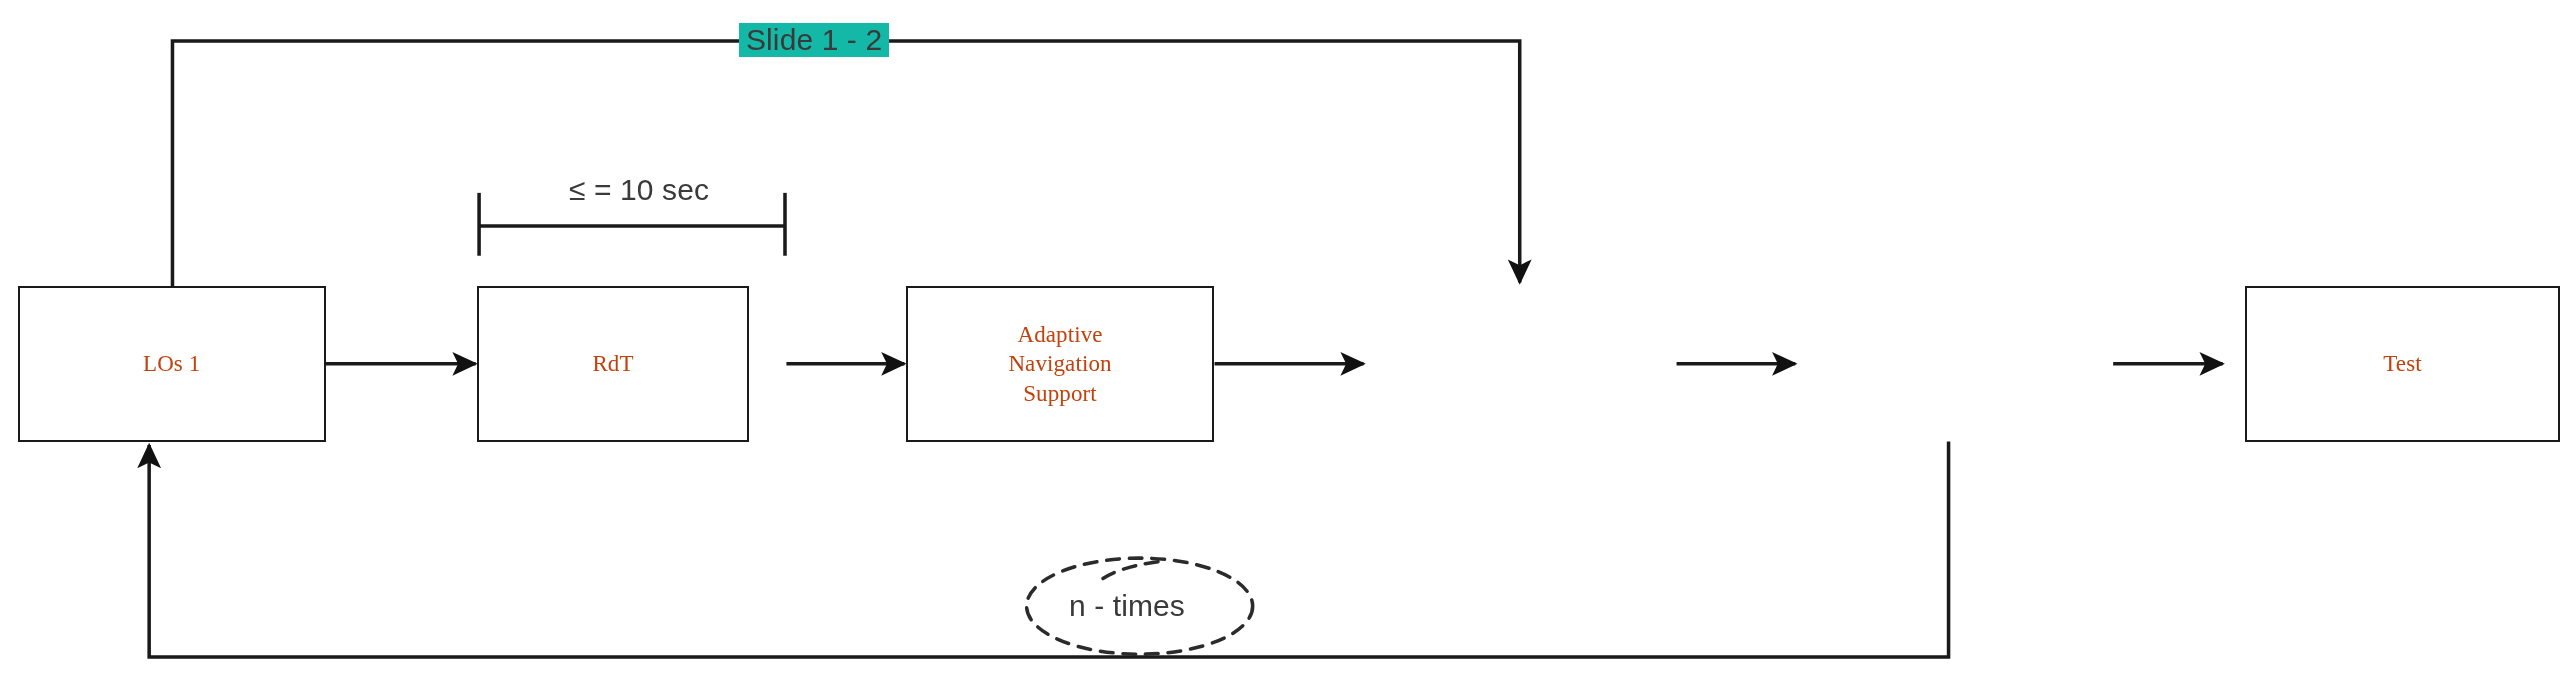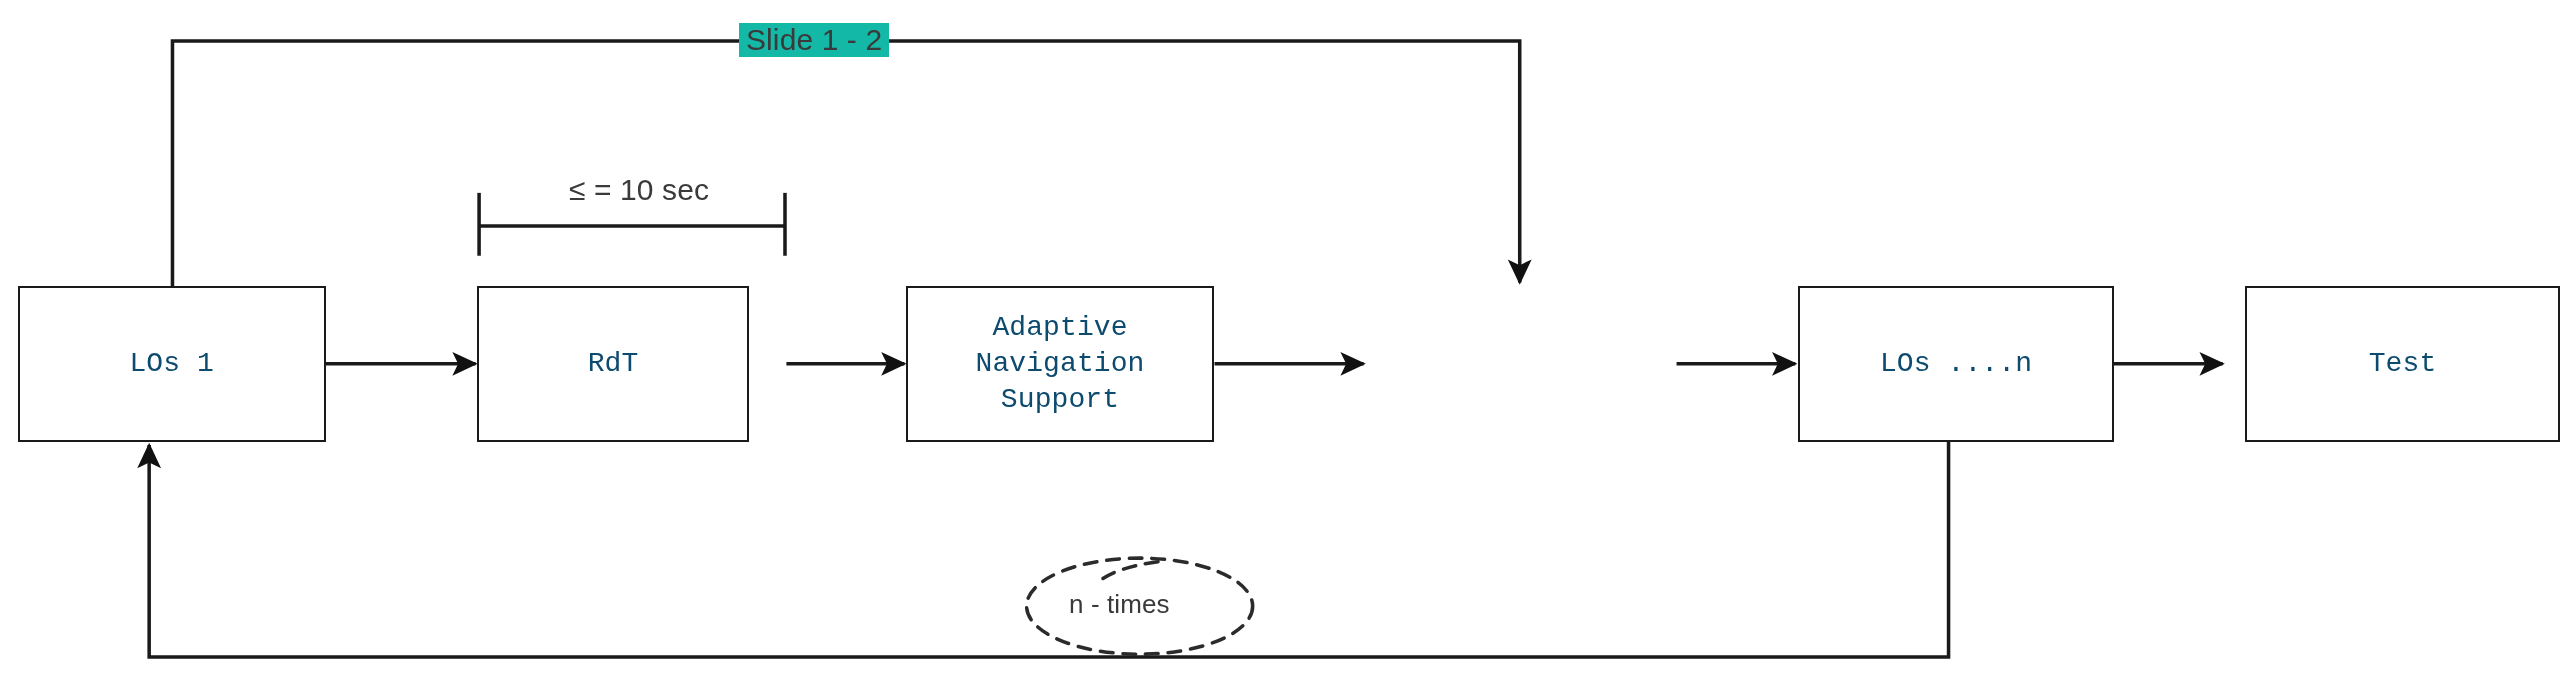--- a/index.html
+++ b/index.html
@@ -29,24 +29,24 @@
     position: absolute;
     box-sizing: border-box;
     border: 2.1px solid #1a1a1a;
     background: #ffffff;
     display: flex;
     align-items: center;
     justify-content: center;
     text-align: center;
   }
   .node-label {
-    font-family: Liberation Mono, monospace;
-    font-size: 28px;
+    font-family: Liberation Serif, serif;
+    font-size: 23px;
     line-height: 1.28;
-    color: #0c4a6e;
+    color: #c2410c;
     letter-spacing: 0.1px;
     white-space: pre-line;
   }
   .edge-label {
     position: absolute;
     font-family: "Liberation Sans", sans-serif;
     font-size: 30px;
     color: #3a3a3a;
     background: #14b8a6;
     padding: 0 7px;
@@ -58,21 +58,21 @@
     font-family: "Liberation Sans", sans-serif;
     font-size: 30px;
     color: #3a3a3a;
     background: transparent;
     white-space: nowrap;
     letter-spacing: 0.1px;
   }
   .loop-annotation {
     position: absolute;
     font-family: "Liberation Sans", sans-serif;
-    font-size: 26px;
+    font-size: 30px;
     color: #3a3a3a;
     white-space: nowrap;
     letter-spacing: 0.1px;
     z-index: 4;
   }
 </style>
 </head>
 <body>
 
 <div id="canvas">
@@ -119,23 +119,20 @@
     <span class="node-label">RdT</span>
   </div>
 
   <div class="node-box" style="left:906px; top:286px; width:308px; height:156px;">
     <span class="node-label">Adaptive
 Navigation
 Support</span>
   </div>
 
 
-  <div class="node-box" style="left:1798px; top:286px; width:316px; height:156px;">
-    <span class="node-label">LOs ....n</span>
-  </div>
 
   <div class="node-box" style="left:2225px; top:286px; width:315px; height:156px;margin-left:20px;">
     <span class="node-label">Test</span>
   </div>
 
   <div class="edge-label" style="left:739px; top:22.6px;">Slide 1 - 2</div>
 
   <div class="bracket-label" style="left:525px; top:173px;margin-left:44px;">≤ = 10 sec</div>
 
   <div class="loop-annotation" style="left:1069px; top:589px;">n - times</div>

